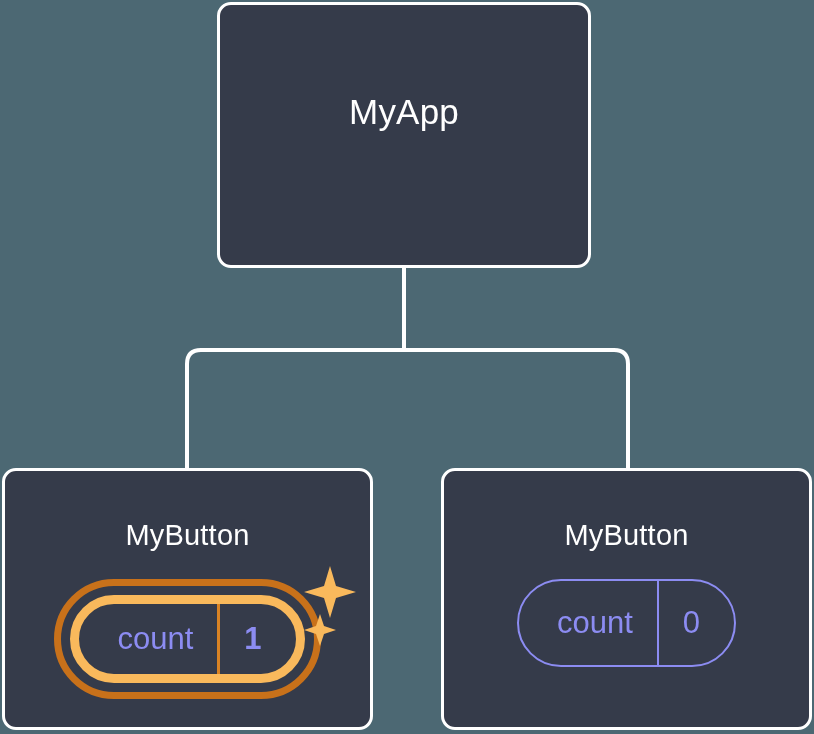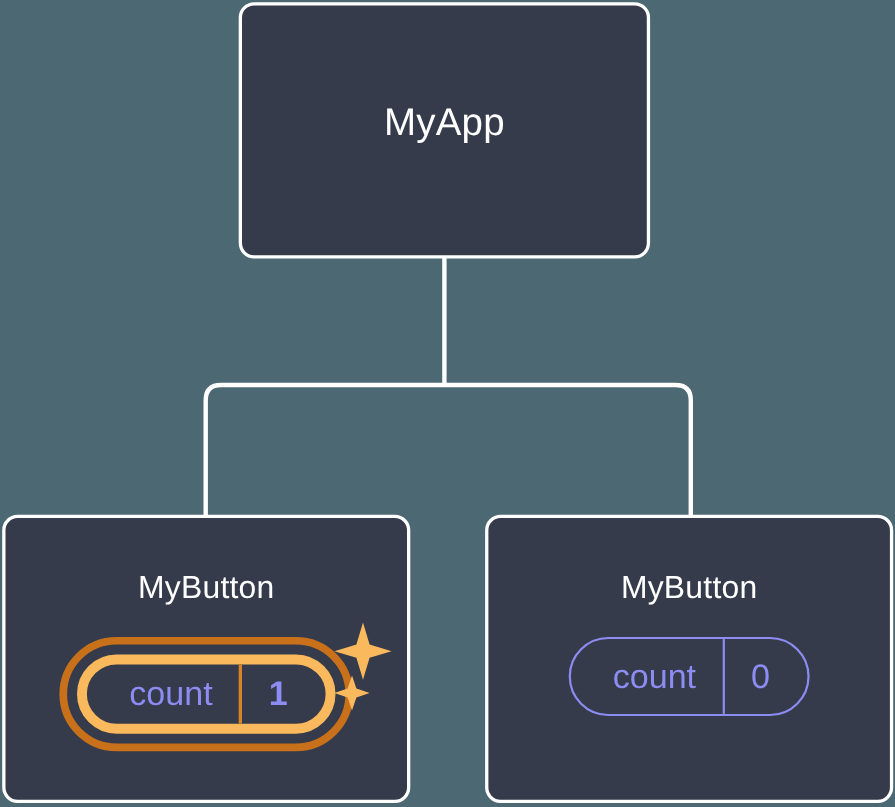--- a/index.html
+++ b/index.html
@@ -37,21 +37,21 @@
     background: #353b4a;
     border: 3px solid #ffffff;
     border-radius: 14px;
     z-index: 2;
   }
 
   #node-app {
     left: 217px;
     top: 2px;
     width: 374px;
-    height: 233px;
+    height: 266px;
   }
 
   #node-btn-left {
     left: 2px;
     top: 468px;
     width: 371px;
     height: 262px;
   }
 
   #node-btn-right {
@@ -91,21 +91,21 @@
     top: 108px;
     display: flex;
     justify-content: center;
     align-items: center;
   }
 
   .pill {
     box-sizing: border-box;
     display: flex;
     align-items: stretch;
-    height: 72px;
+    height: 88px;
     border-radius: 44px;
     border: 2px solid #8c8cf2;
     background: transparent;
     overflow: hidden;
   }
 
   .pill-key,
   .pill-val {
     display: flex;
     align-items: center;

